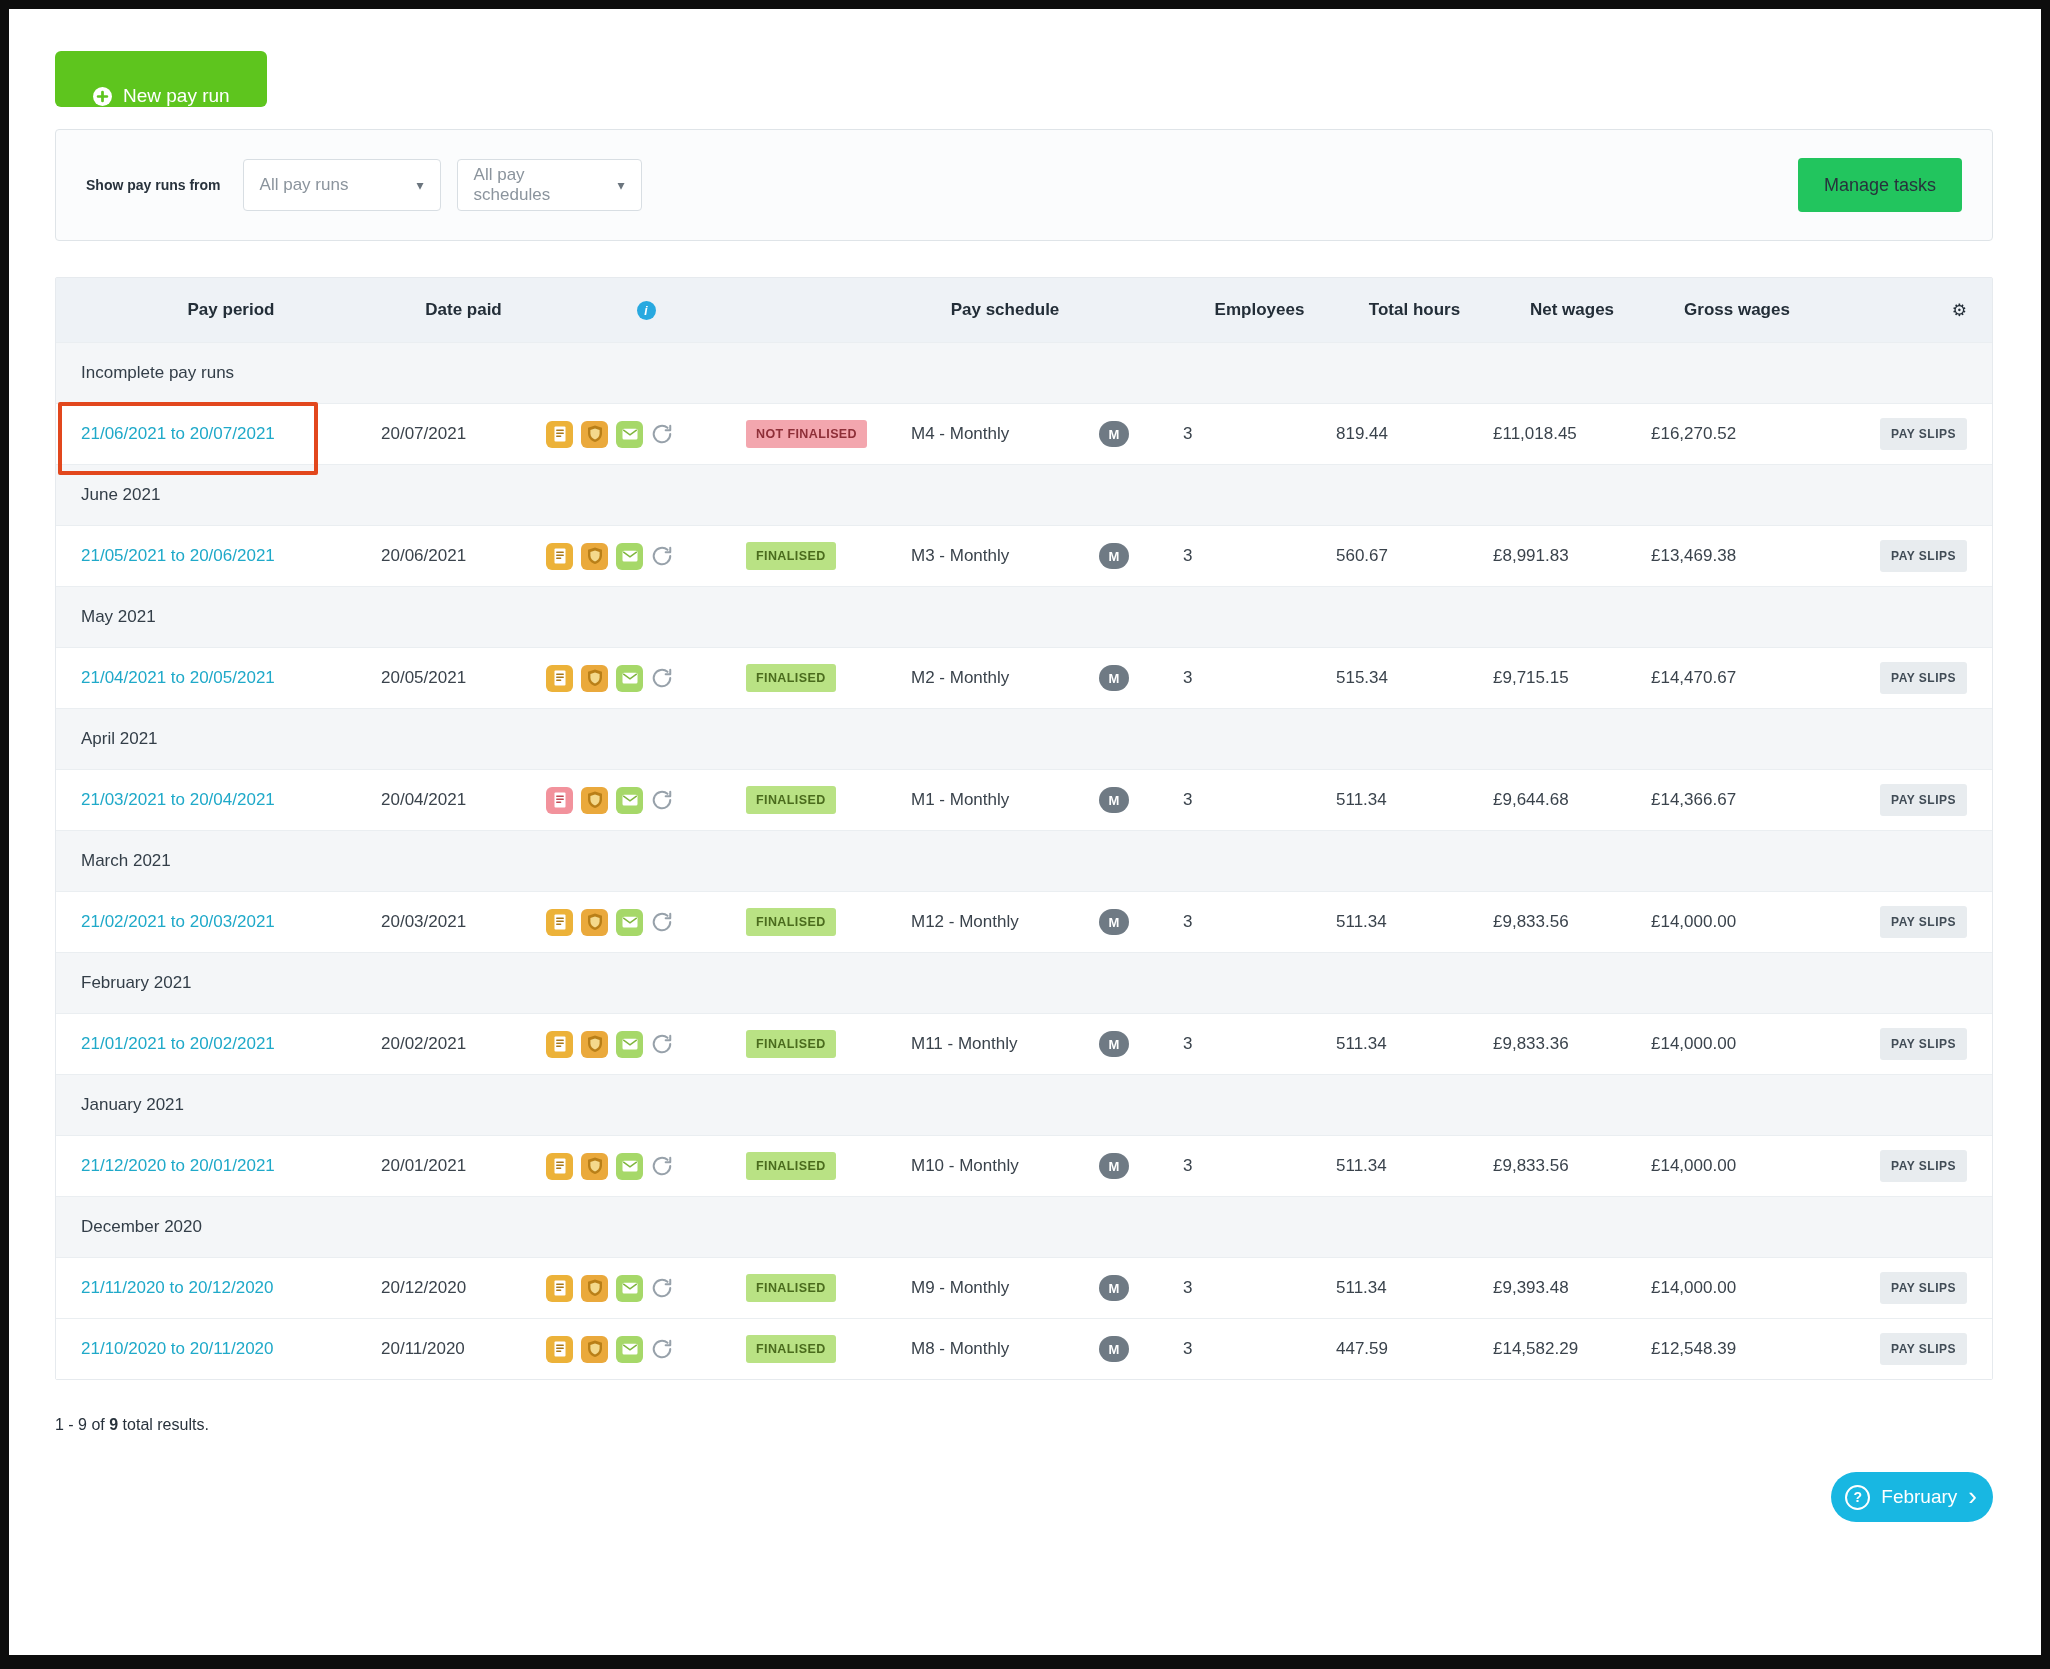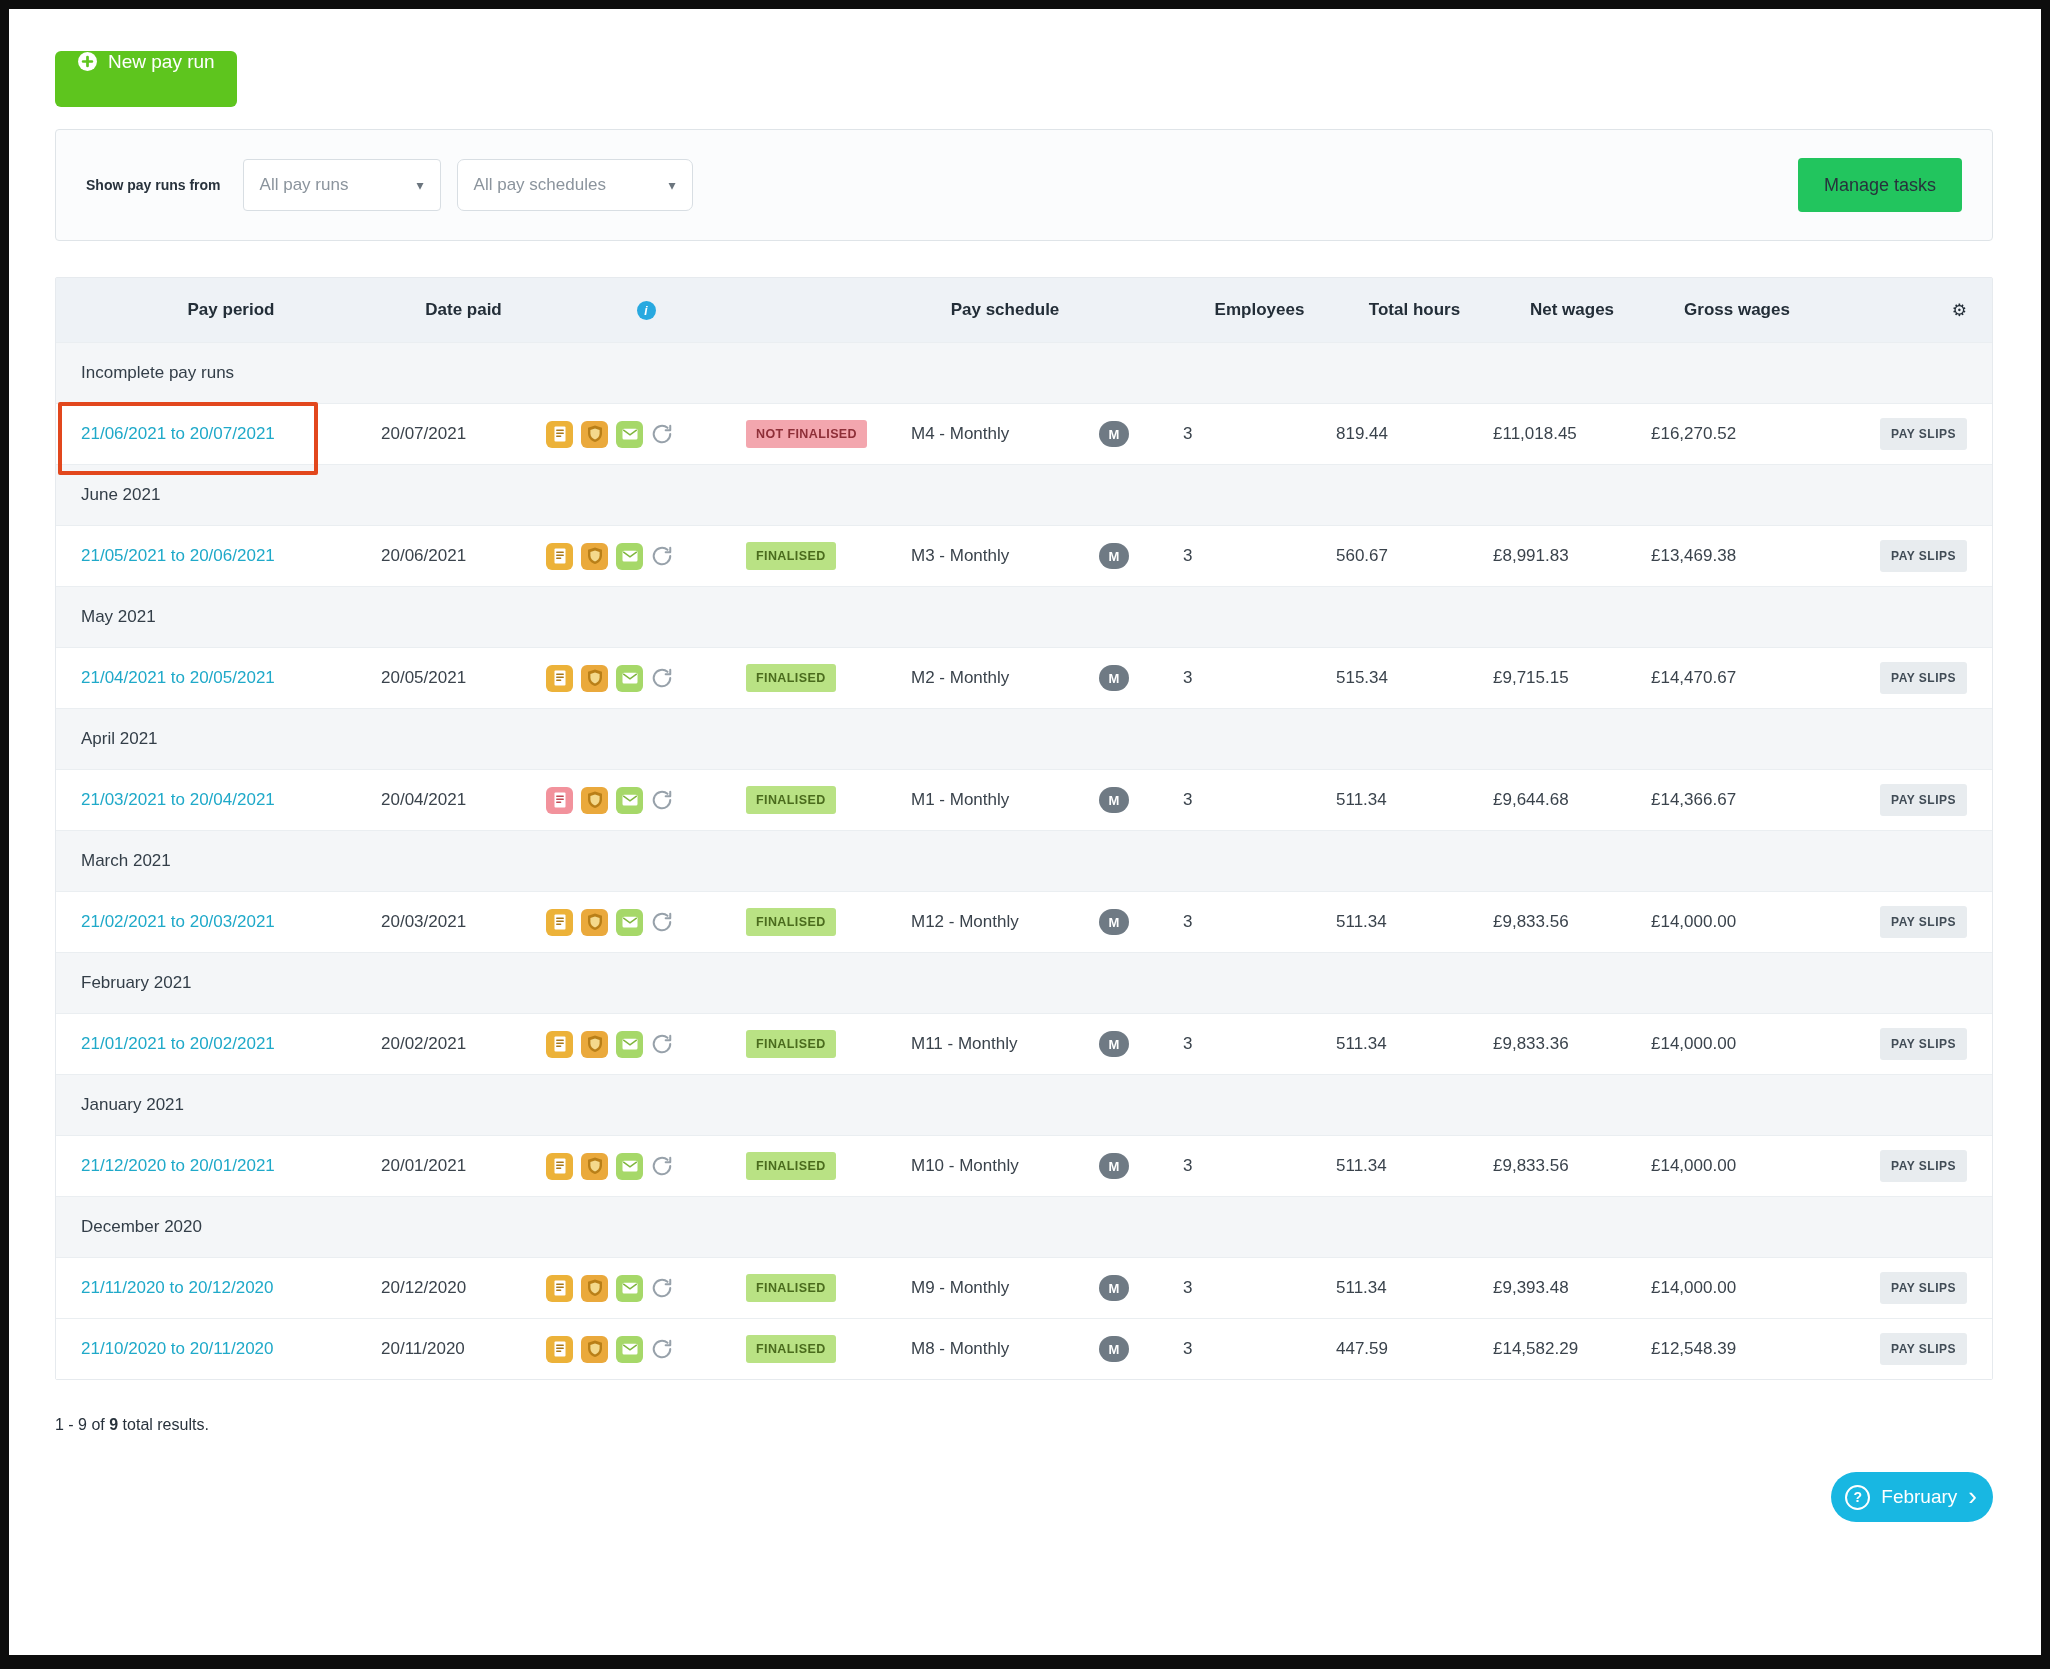--- a/index.html
+++ b/index.html
@@ -16,42 +16,42 @@
     left:9px; top:9px; right:9px; bottom:14px;
     background:#ffffff;
     padding:38px 48px 0 46px;
     overflow:hidden;
   }
   
   .page-header { display:flex; justify-content:space-between; align-items:flex-start; }
   .page-title { font-size:42px; font-weight:700; color:#1b2733; letter-spacing:-0.5px; line-height:1.15; }
   .page-subtitle { margin-top:16px; font-size:16px; color:#39434d; }
   .btn-new-payrun {
-    display:flex; align-items:flex-start; gap:10px;
+    display:flex; align-items:flex-end; gap:10px;
     background:var(--accent-green,#5ec51e); color:#fff;
-    border:none; border-radius:6px; height:56px; padding:0 22px;
+    border:none; border-radius:6px; height:56px; padding:0 37px;
     font-size:19px; font-family:inherit; cursor:pointer; margin-top:4px;
   }
   .plus-icon { display:flex; }
   .plus-icon circle { fill:#fff; }
   .plus-icon path { stroke:var(--accent-green,#5ec51e); stroke-width:2.6; stroke-linecap:round; }
   
   .filter-bar {
     margin-top:22px; height:112px;
     border:1px solid #dfe4e8; border-radius:4px; background:#fbfcfd;
     display:flex; align-items:center; padding:0 30px;
   }
   .filter-label { font-size:14px; font-weight:700; color:#28323c; margin-right:22px; }
   .select {
     background:#fff; border:1px solid #d8dee3; border-radius:4px;
     height:52px; display:flex; align-items:center; justify-content:space-between;
     padding:0 16px; color:#8b949d; font-size:17px; cursor:pointer; gap:24px;
   }
   .select.pay-runs { width:198px; margin-right:16px; }
-  .select.pay-schedules { width:236px;border-radius:7px; }
+  .select.pay-schedules { width:185px; }
   .caret { color:#6b757e; font-size:14px; }
   .btn-manage-tasks {
     margin-left:auto; background:#22c55e; border:none; border-radius:4px;
     height:54px; padding:0 26px; font-size:18px; color:#28323c;
     font-family:inherit; cursor:pointer;
   }
   
   .table { margin-top:36px; border:1px solid #e6eaee; border-radius:2px; }
   .row {
     display:grid;

